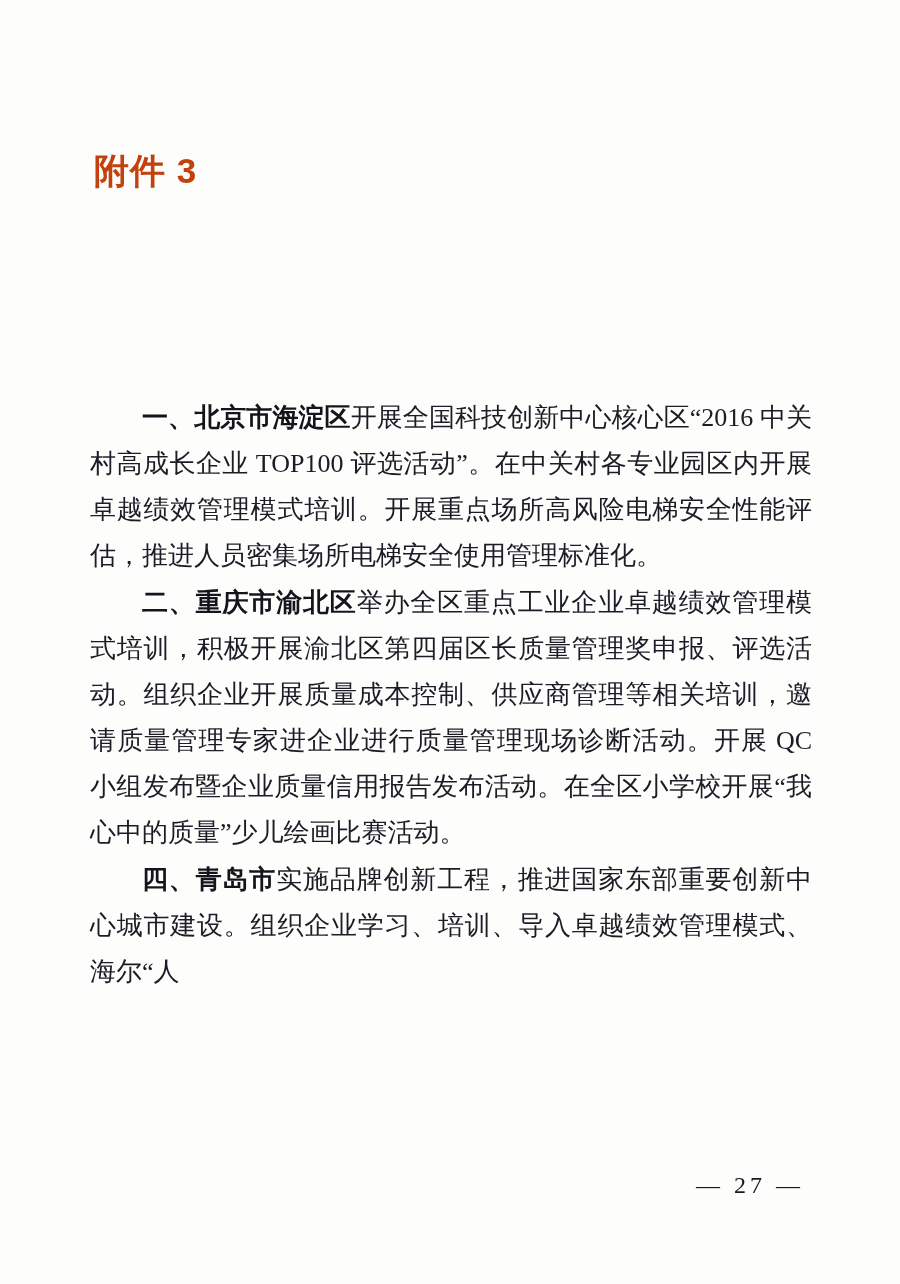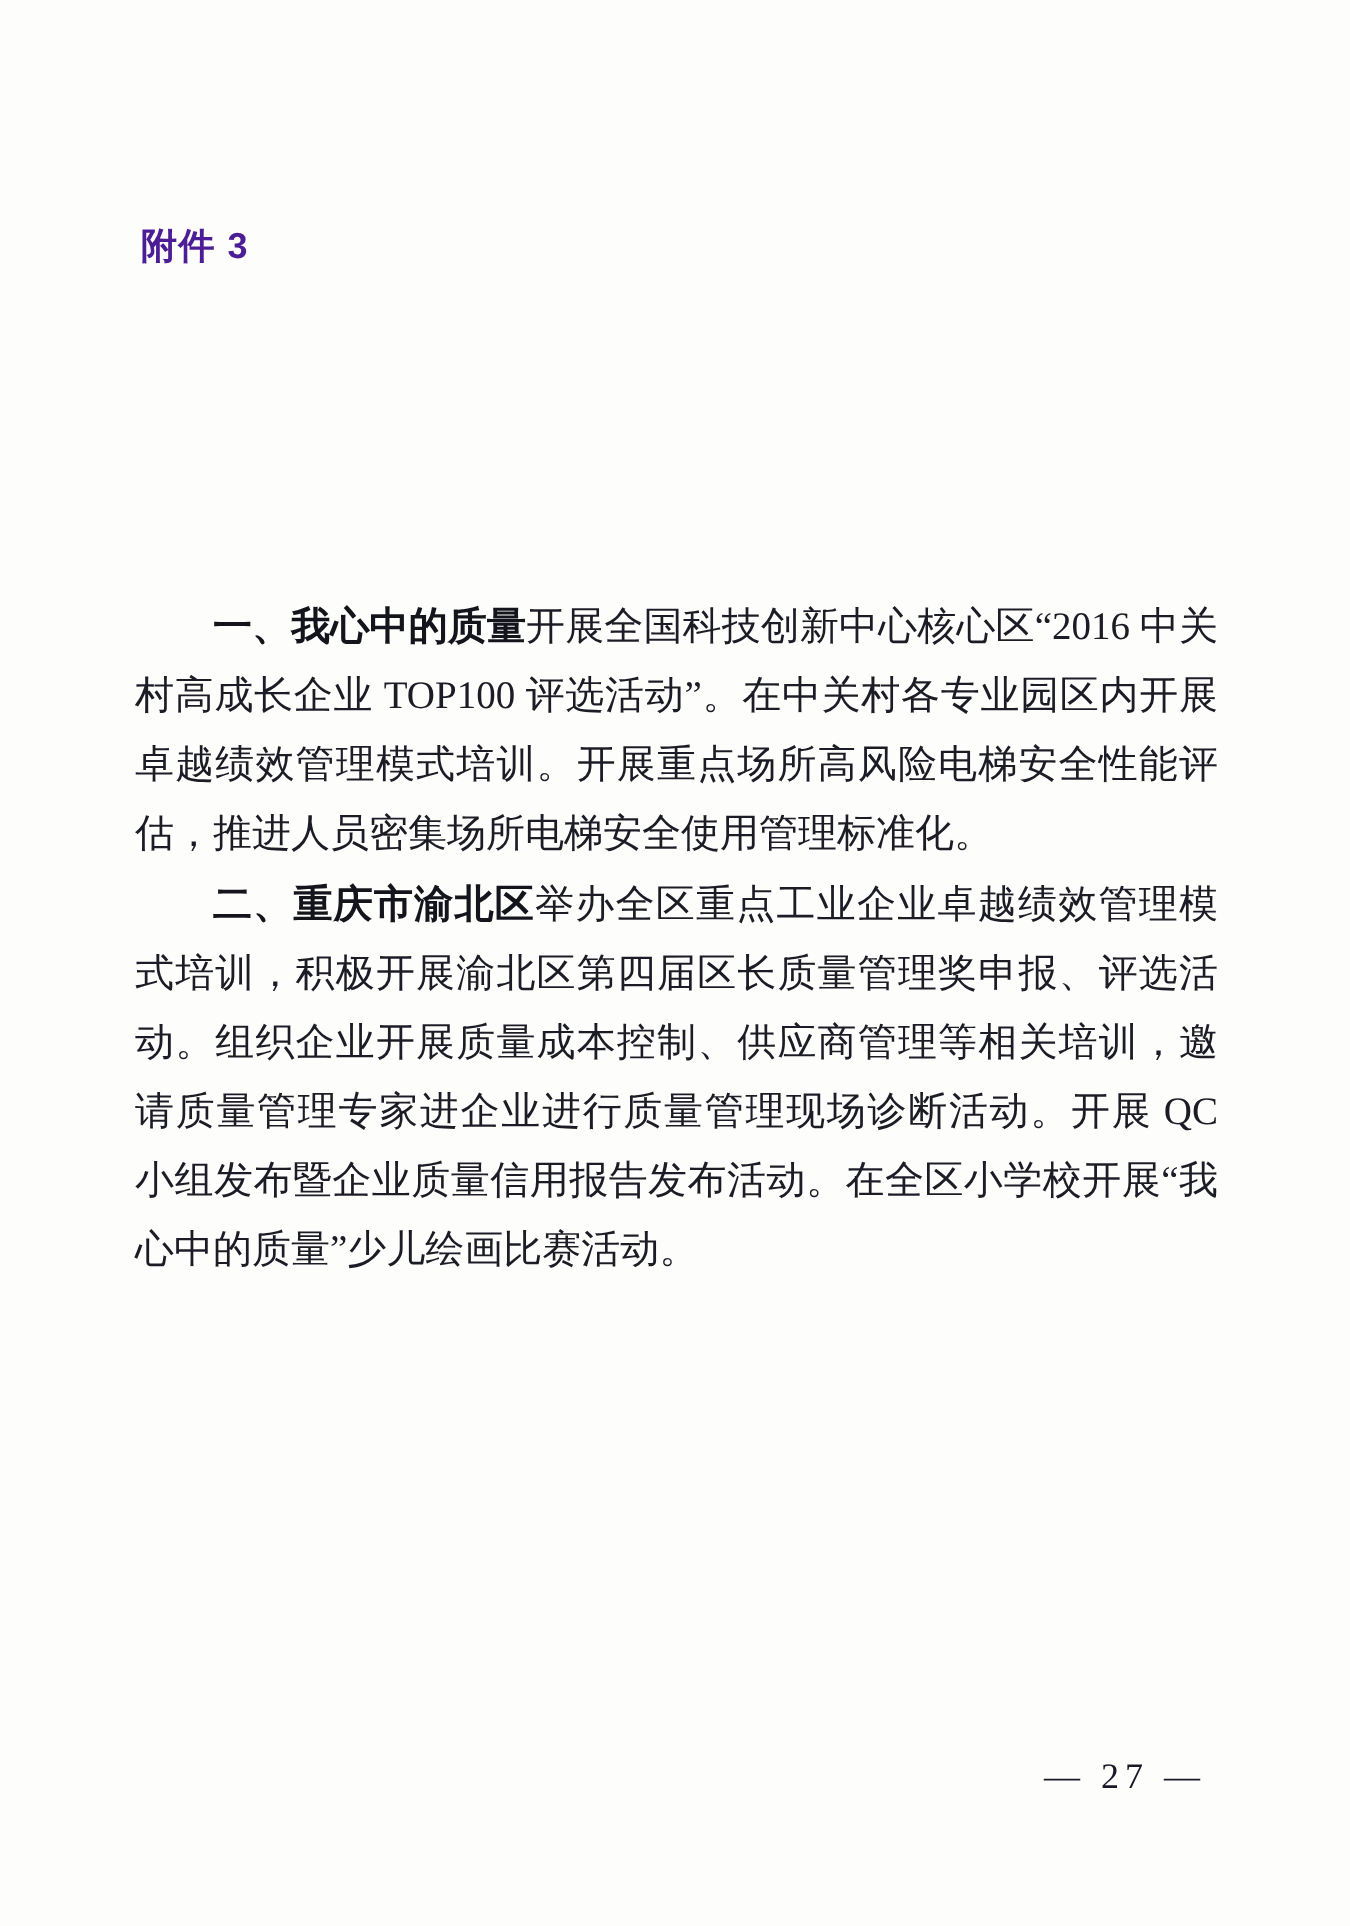--- a/index.html
+++ b/index.html
@@ -18,23 +18,23 @@
   .page {
     position: absolute;
     inset: 0;
   }
   .attachment-label {
     position: absolute;
     left: 94px;
     top: 148px;
     font-family: "Liberation Sans", sans-serif;
     font-weight: bold;
-    font-size: 24px;
+    font-size: 35px;
     letter-spacing: 1px;
-    color: #4c1d95;
+    color: #c2410c;
   }
   .doc-title {
     position: absolute;
     top: 238px;
     left: 0;
     width: 100%;
     text-align: center;
     font-family: "Liberation Serif", serif;
     font-weight: bold;
     font-size: 37px;
@@ -76,19 +76,20 @@
 <body>
 
 <div class="page">
 
   <div class="attachment-label">附件 3</div>
 
   <div class="doc-title">
   </div>
 
   <div class="content">
-    <p><span class="lead">一、我心中的质量</span><span>开展全国科技创新中心核心区“2016 中关村高成长企业 TOP100 评选活动”。在中关村各专业园区内开展卓越绩效管理模式培训。开展重点场所高风险电梯安全性能评估，推进人员密集场所电梯安全使用管理标准化。</span></p>
+    <p><span class="lead">一、北京市海淀区</span><span>开展全国科技创新中心核心区“2016 中关村高成长企业 TOP100 评选活动”。在中关村各专业园区内开展卓越绩效管理模式培训。开展重点场所高风险电梯安全性能评估，推进人员密集场所电梯安全使用管理标准化。</span></p>
     <p><span class="lead">二、重庆市渝北区</span><span>举办全区重点工业企业卓越绩效管理模式培训，积极开展渝北区第四届区长质量管理奖申报、评选活动。组织企业开展质量成本控制、供应商管理等相关培训，邀请质量管理专家进企业进行质量管理现场诊断活动。开展 QC 小组发布暨企业质量信用报告发布活动。在全区小学校开展“我心中的质量”少儿绘画比赛活动。</span></p>
+    <p><span class="lead">四、青岛市</span><span>实施品牌创新工程，推进国家东部重要创新中心城市建设。组织企业学习、培训、导入卓越绩效管理模式、海尔“人</span></p>
   </div>
 
   <div class="page-number">— 27 —</div>
 
 </div>
 
 </body></html>

